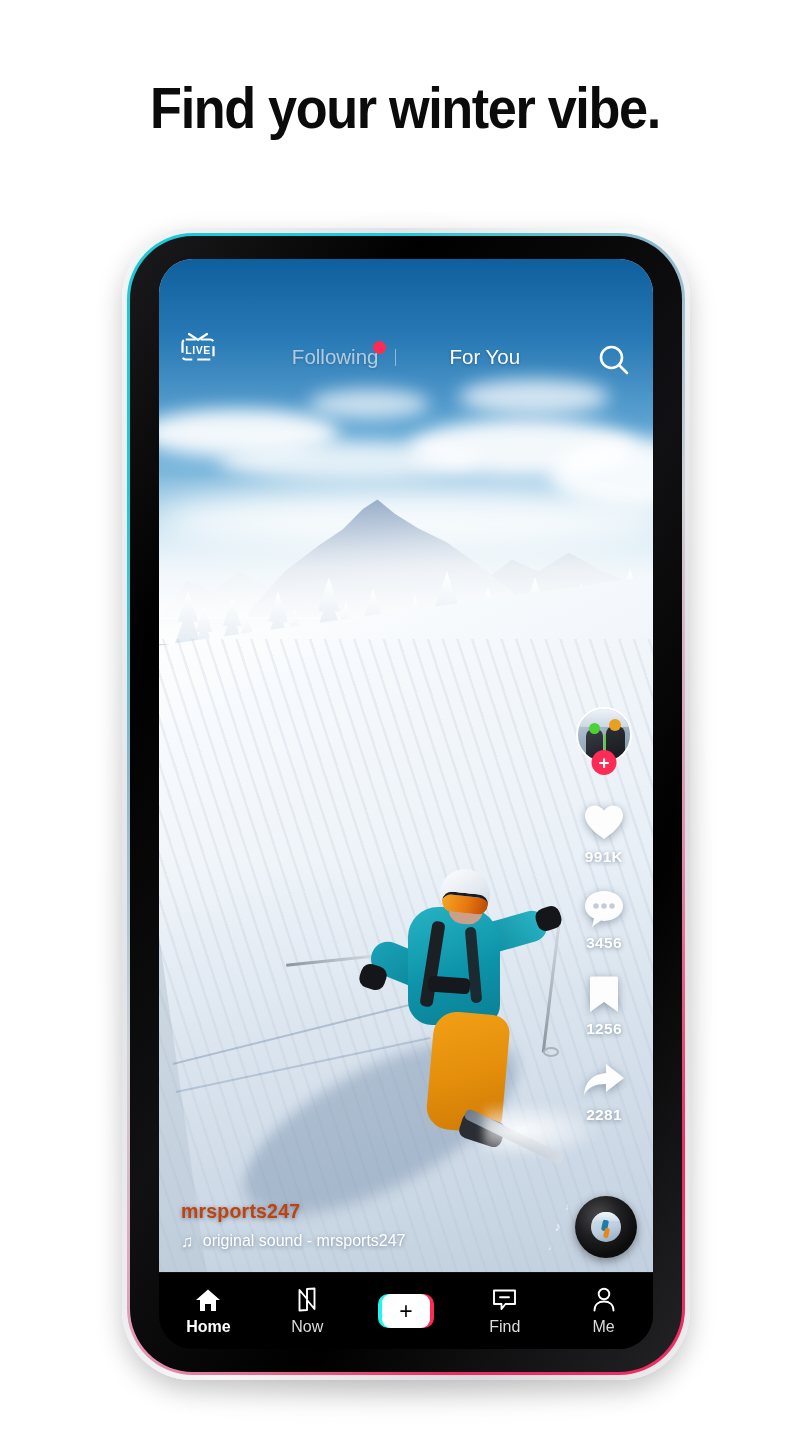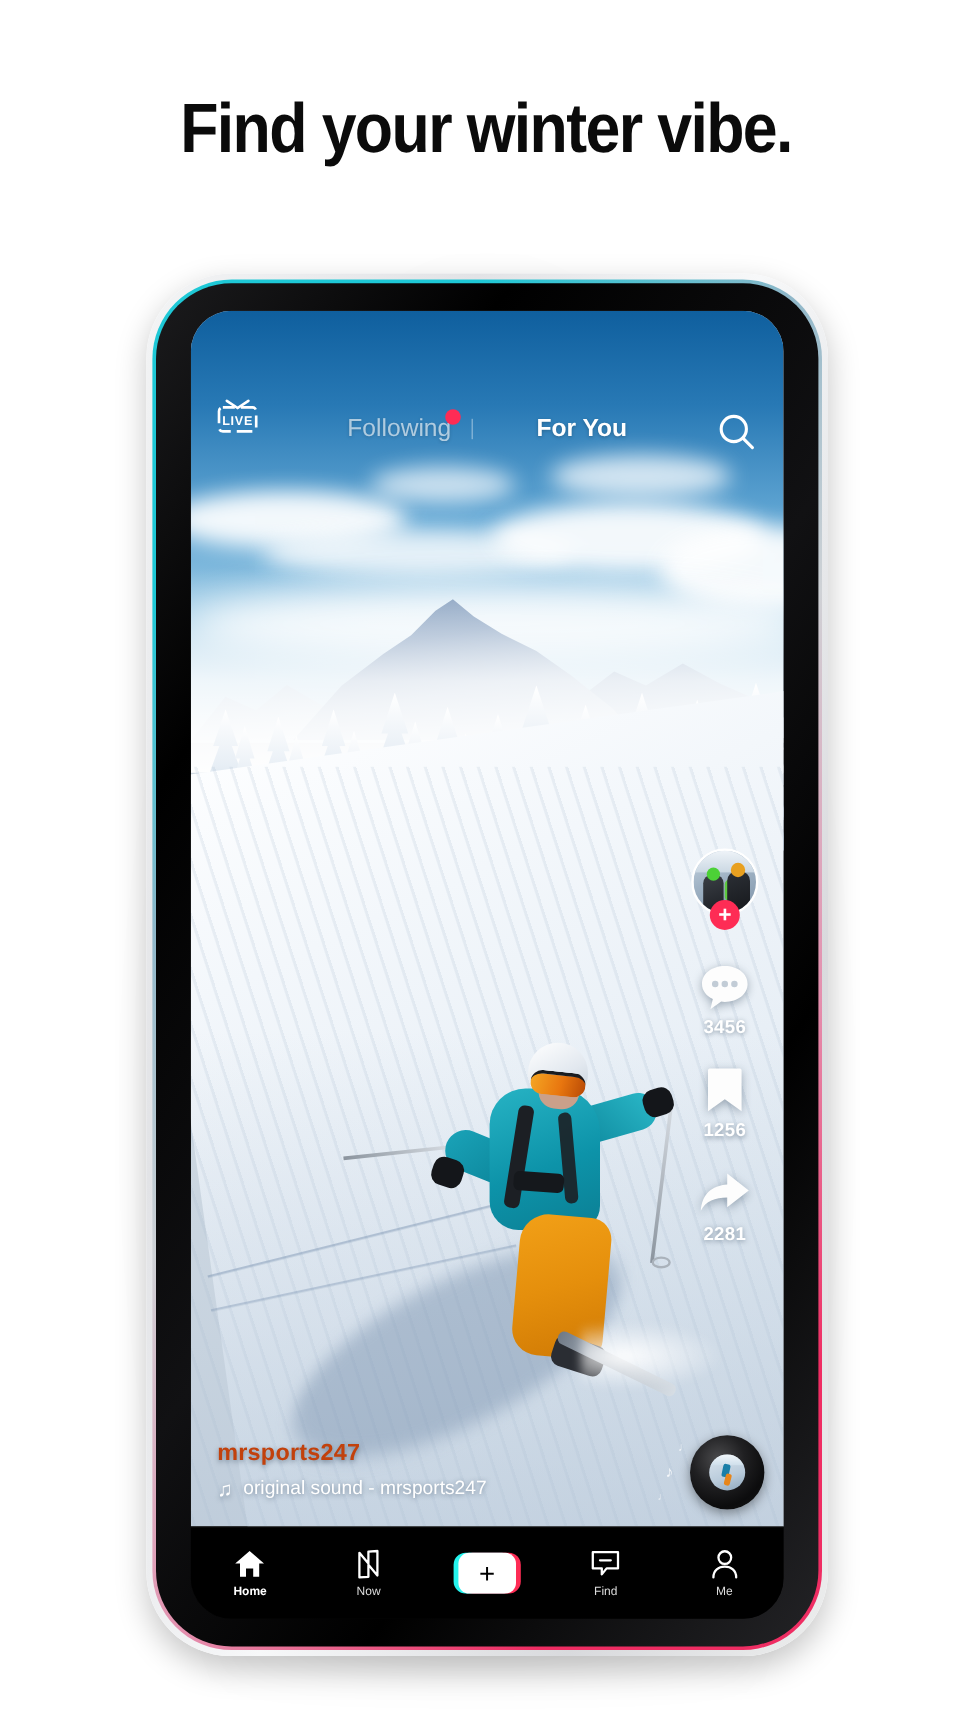--- a/index.html
+++ b/index.html
@@ -259,21 +259,21 @@
   }
   .tab-dot {
     position:absolute; right:-5px; top:-4px;
     width:13px; height:13px; border-radius:50%; background:#FE2C55;
   }
   .tab-sep {
     width:1px; height:17px; background:rgba(255,255,255,0.45);
     margin:0 13px 0 14px;
   }
   .tab-foryou {
-    font-size:20.5px; font-weight:bold; color:#ffffff;
+    font-size:20.5px; font-weight:normal; color:#ffffff;
     text-shadow:0 1px 3px rgba(0,0,0,0.25);
     padding-left:40px;
   }
   .search-icon { position:absolute; right:20px; top:82px; width:38px; height:38px; }
 
   
   .rail {
     position:absolute; right:12px; top:448px; width:74px;
     z-index:20; text-align:center;
   }
@@ -358,21 +358,21 @@
     position:absolute; left:0; bottom:0; width:494px; height:77px;
     background:#000000;
     display:flex; align-items:center; justify-content:space-around;
     border-top:1px solid rgba(255,255,255,0.07);
   }
   .nav-item {
     width:78px; text-align:center;
     display:flex; flex-direction:column; align-items:center; gap:5px;
   }
   .nav-ico { height:26px; display:flex; align-items:center; justify-content:center; }
-  .nav-label { font-size:10px; font-weight:bold; color:#ffffff; }
+  .nav-label { font-size:16px; font-weight:bold; color:#ffffff; }
   .nav-label.dim { color:#dcdcdc; font-weight:normal; }
   .create-btn {
     position:relative; width:56px; height:34px;
     display:flex; align-items:center; justify-content:center;
   }
   .cb-cyan {
     position:absolute; left:0; top:0; width:50px; height:34px;
     background:#25F4EE; border-radius:10px;
   }
   .cb-pink {
@@ -498,20 +498,28 @@
             <div class="av-snow"></div>
             <div class="av-p1"></div>
             <div class="av-p1h"></div>
             <div class="av-g"></div>
             <div class="av-p2"></div>
             <div class="av-p2h"></div>
           </div>
           <div class="follow-plus">+</div>
         </div>
 
+        <div class="rail-item">
+          <div class="rail-icon">
+            <svg width="42" height="38" viewBox="0 0 42 38">
+              <path d="M21 35 C6 25 2 17 2 11.5 C2 5.5 6.6 1.5 11.8 1.5 C15.4 1.5 18.7 3.5 21 6.6 C23.3 3.5 26.6 1.5 30.2 1.5 C35.4 1.5 40 5.5 40 11.5 C40 17 36 25 21 35 Z" fill="#fdfdfd"></path>
+            </svg>
+          </div>
+          <div class="rail-count">991K</div>
+        </div>
 
         <div class="rail-item">
           <div class="rail-icon">
             <svg width="42" height="40" viewBox="0 0 42 40">
               <path d="M21 2 C10 2 2 8.6 2 17 C2 22.4 5.6 27 11 29.6 L9 38 L18 31.6 C19 31.8 20 31.9 21 31.9 C32 31.9 40 25.3 40 17 C40 8.6 32 2 21 2 Z" fill="#fdfdfd"></path>
               <circle cx="13" cy="17" r="2.7" fill="#c2ccd6"></circle>
               <circle cx="21" cy="17" r="2.7" fill="#c2ccd6"></circle>
               <circle cx="29" cy="17" r="2.7" fill="#c2ccd6"></circle>
             </svg>
           </div>

